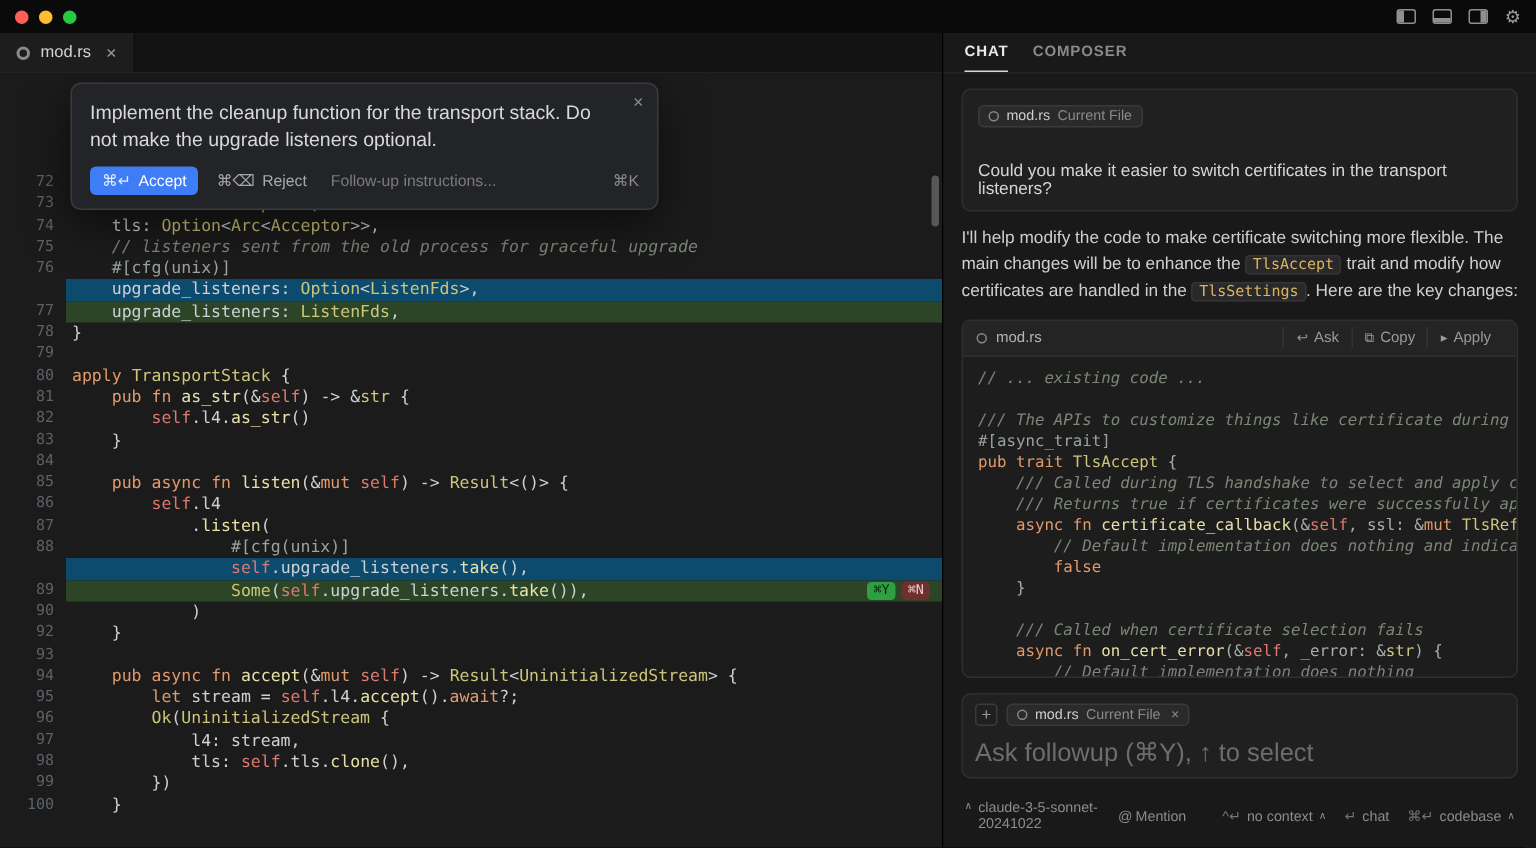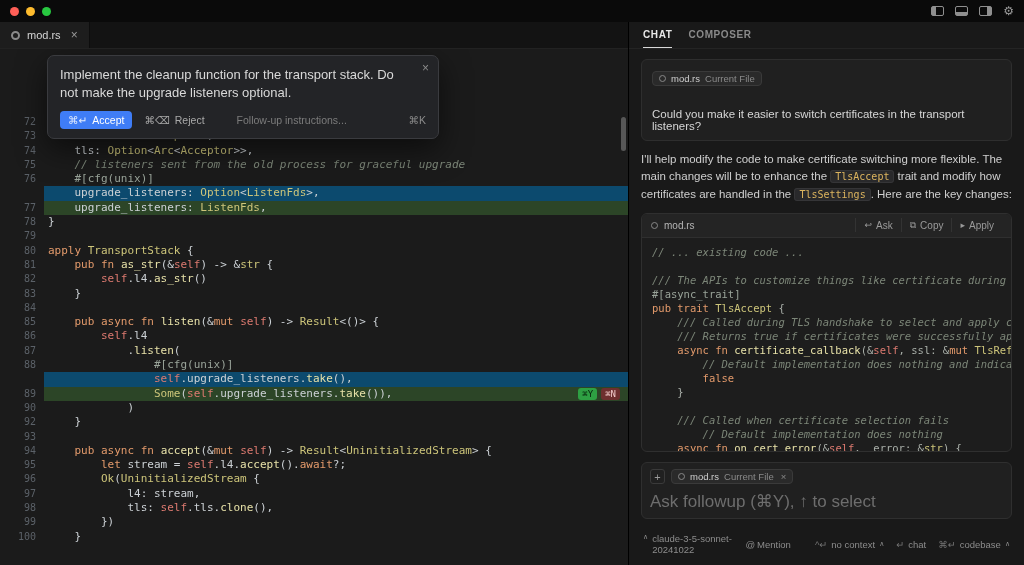--- a/index.html
+++ b/index.html
@@ -48,21 +48,21 @@
   .prompt-dialog{position:absolute;left:47px;top:6px;width:392px;background:#232427;border:1px solid #3a3b3f;
     border-radius:7px;padding:10px 12px 9px;box-shadow:0 10px 30px rgba(0,0,0,.55);z-index:10}
   .pd-close{position:absolute;top:5px;right:9px;color:#8a8a8a;font-size:12px;cursor:pointer}
   .pd-text{font-size:13px;color:#d9d9d9;line-height:1.4;padding-right:12px}
   .pd-actions{display:flex;align-items:center;margin-top:9px;gap:12px;font-size:10.5px}
   .pd-accept{display:inline-flex;gap:5px;align-items:center;background:#3f7df6;color:#fff;border:none;
     border-radius:4px;padding:3px 8px;font-size:10.5px;font-family:inherit;cursor:pointer}
   .pd-accept .pd-sc{opacity:.85}
   .pd-reject{background:transparent;border:none;color:#a9a9a9;display:inline-flex;gap:5px;align-items:center;
     font-size:10.5px;font-family:inherit;cursor:pointer}
-  .pd-followup{color:#7c7c7c;margin-left:20px}
+  .pd-followup{color:#7c7c7c;margin-left:4px}
   .pd-k{color:#8b8b8b;margin-left:auto}
 
   
   .chat-pane{flex:1;min-width:0;display:flex;flex-direction:column;background:#191919}
   .chat-header{height:27px;flex:none;display:flex;align-items:stretch;gap:16px;padding:0 14px;border-bottom:1px solid #242424}
   .chat-tab{font-size:10px;font-weight:700;letter-spacing:.6px;color:#8a8a8a;display:flex;align-items:center;
     border-bottom:1px solid transparent;cursor:pointer}
   .chat-tab.active{color:#e8e8e8;border-bottom-color:#d8d8d8}
   .chat-body{flex:1;min-height:0;display:flex;flex-direction:column;gap:10px;padding:10px 12px 4px}
 
@@ -335,22 +335,22 @@
               <div class="qrow"><span class="tk-a">#[async_trait]</span></div>
               <div class="qrow"><span class="tk-k">pub</span><span> </span><span class="tk-k">trait</span><span> </span><span class="tk-t">TlsAccept</span><span> {</span></div>
               <div class="qrow"><span class="tk-c">    /// Called during TLS handshake to select and apply certific</span></div>
               <div class="qrow"><span class="tk-c">    /// Returns true if certificates were successfully applied</span></div>
               <div class="qrow"><span>    </span><span class="tk-k">async</span><span> </span><span class="tk-k">fn</span><span> </span><span class="tk-f">certificate_callback</span><span>(&amp;</span><span class="tk-s">self</span><span>, ssl: &amp;</span><span class="tk-k">mut</span><span> </span><span class="tk-t">TlsRef</span></div>
               <div class="qrow"><span class="tk-c">        // Default implementation does nothing and indicates no</span></div>
               <div class="qrow"><span>        </span><span class="tk-k">false</span></div>
               <div class="qrow"><span>    }</span></div>
               <div class="qrow"></div>
               <div class="qrow"><span class="tk-c">    /// Called when certificate selection fails</span></div>
+              <div class="qrow"><span>    </span><span class="tk-k">async</span><span> </span><span class="tk-k">fn</span><span> </span><span class="tk-f">on_cert_error</span><span>(&amp;</span><span class="tk-s">self</span><span>, _error: &amp;</span><span class="tk-t">str</span><span>) {</span></div>
               <div class="qrow"><span class="tk-c">        // Default implementation does nothing</span></div>
-              <div class="qrow"><span>    </span><span class="tk-k">async</span><span> </span><span class="tk-k">fn</span><span> </span><span class="tk-f">on_cert_error</span><span>(&amp;</span><span class="tk-s">self</span><span>, _error: &amp;</span><span class="tk-t">str</span><span>) {</span></div>
               <div class="qrow"><span>    }</span></div>
               <div class="qrow"><span>}</span></div>
             </div>
         </div>
 
         <div class="input-card">
           <div class="ic-chips">
             <span class="plus">+</span>
             <span class="chip">
               <span class="dot"></span>

